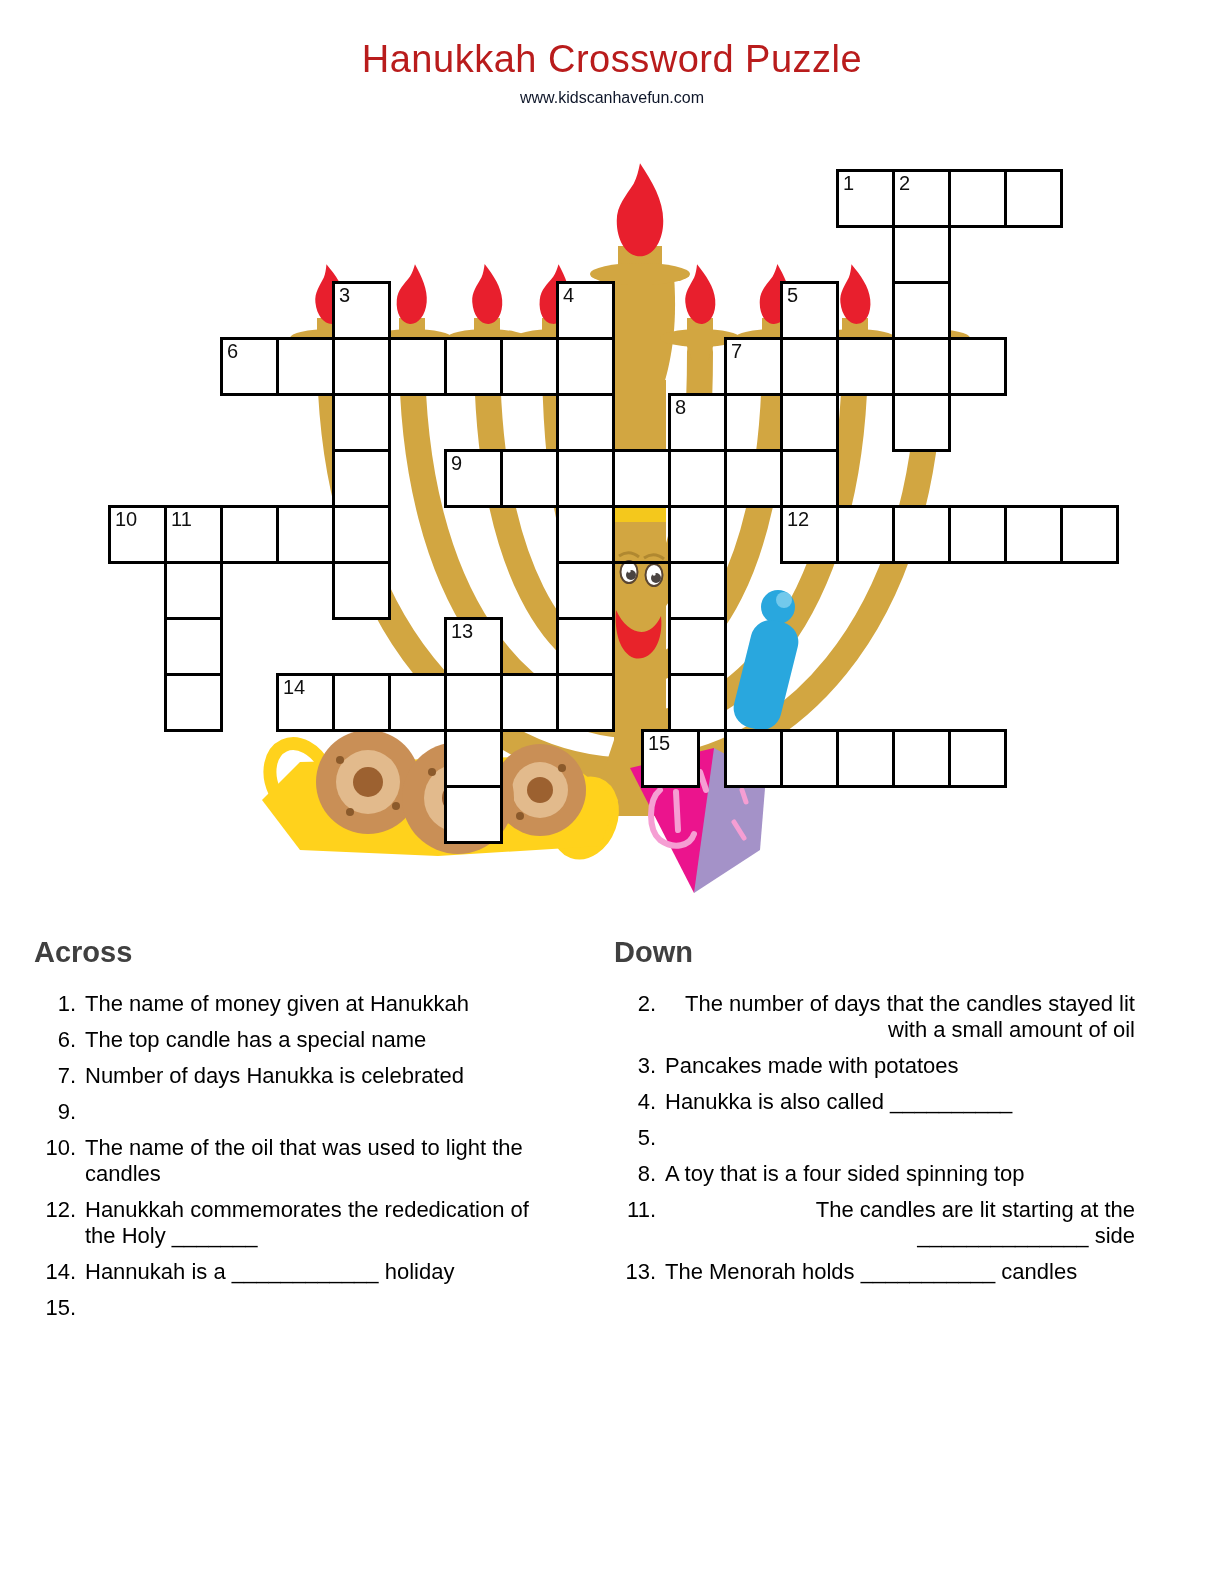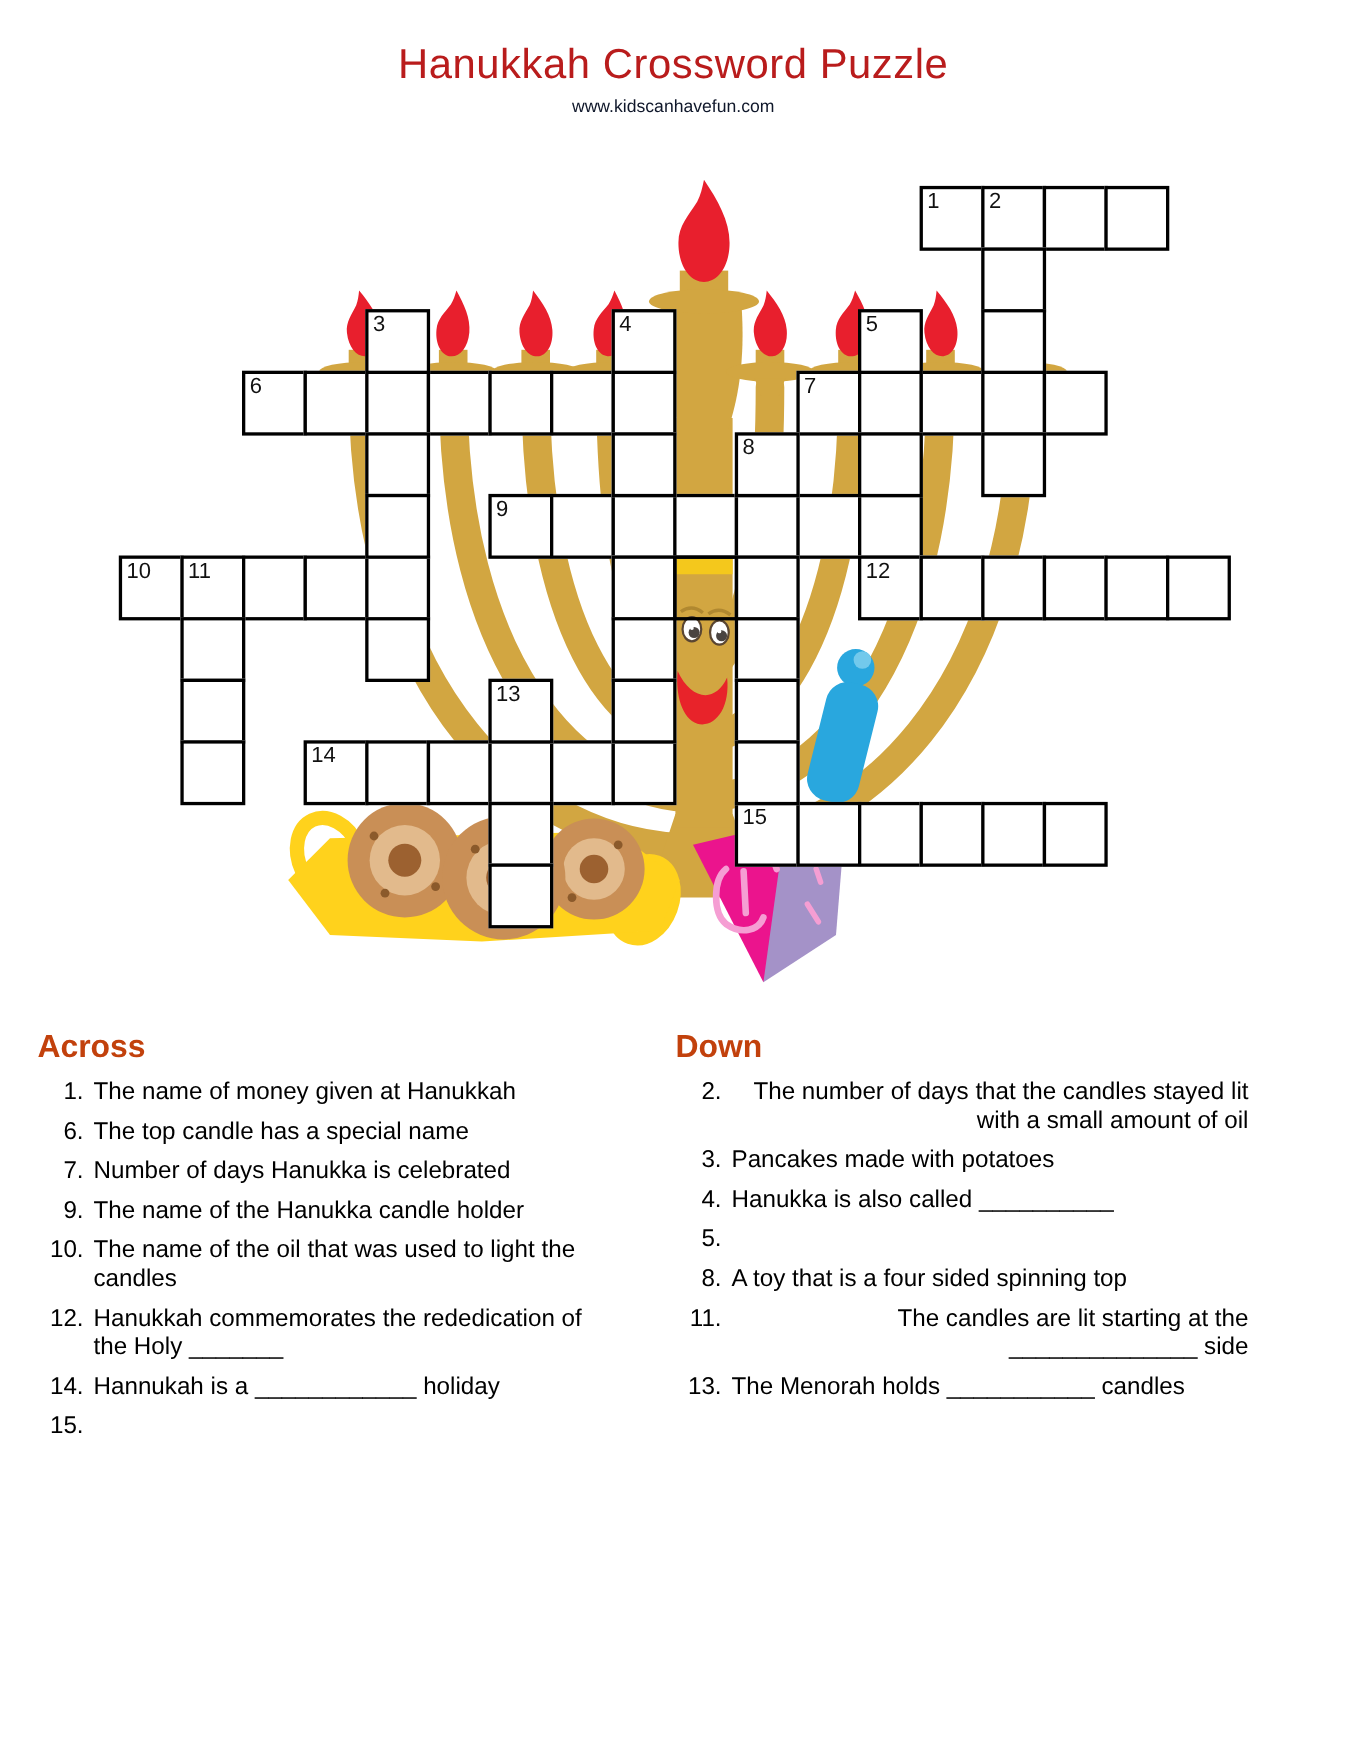--- a/index.html
+++ b/index.html
@@ -17,21 +17,21 @@
     position:absolute;width:59px;height:59px;box-sizing:border-box;
     border:3px solid var(--grid-line,#000);background:#ffffff;
   }
   .cell.ghost{background:transparent;}
   .cellnum{
     position:absolute;top:0px;left:4px;font-size:20px;line-height:22px;color:#111;
   }
   .clues{position:absolute;top:936px;z-index:3;}
   #across-sec{left:30px;width:566px;}
   #down-sec{left:610px;width:600px;}
-  .clues-header{font-size:29px;font-weight:bold;margin:0 0 10px 4px;color:#c2410c;}
+  .clues-header{font-size:29px;font-weight:bold;margin:0 0 22px 4px;color:#404040;}
   .clue{display:flex;margin-bottom:10px;align-items:flex-start;}
   .clue-num{width:46px;flex:0 0 46px;text-align:right;margin-right:9px;font-size:22px;line-height:26px;}
   .clue-text{font-size:22px;line-height:26px;}
   #across-sec .clue-text{max-width:460px;}
   #down-sec .clue-text{max-width:470px;text-align:right;}
 </style>
 </head>
 <body>
 
 <div class="title-wrap">
@@ -234,21 +234,21 @@
     <div class="cell" style="left: 1004px; top: 505px;"></div>
     <div class="cell" style="left: 1060px; top: 505px;"></div>
     <div class="cell" style="left: 276px; top: 673px;">
       <span class="cellnum">14</span>
     </div>
     <div class="cell" style="left: 332px; top: 673px;"></div>
     <div class="cell" style="left: 388px; top: 673px;"></div>
     <div class="cell" style="left: 444px; top: 673px;"></div>
     <div class="cell" style="left: 500px; top: 673px;"></div>
     <div class="cell" style="left: 556px; top: 673px;"></div>
-    <div class="cell" style="left: 668px; top: 729px;">
+    <div class="cell" style="left: 641px; top: 729px;">
       <span class="cellnum">15</span>
     </div>
     <div class="cell" style="left: 724px; top: 729px;"></div>
     <div class="cell" style="left: 780px; top: 729px;"></div>
     <div class="cell" style="left: 836px; top: 729px;"></div>
     <div class="cell" style="left: 892px; top: 729px;"></div>
     <div class="cell" style="left: 948px; top: 729px;"></div>
     <div class="cell" style="left: 892px; top: 225px;"></div>
     <div class="cell" style="left: 892px; top: 281px;"></div>
     <div class="cell" style="left: 892px; top: 393px;"></div>
@@ -297,21 +297,20 @@
       <div class="clue">
         <div class="clue-num">6.</div>
         <div class="clue-text">The top candle has a special name</div>
       </div>
       <div class="clue">
         <div class="clue-num">7.</div>
         <div class="clue-text">Number of days Hanukka is celebrated</div>
       </div>
       <div class="clue">
         <div class="clue-num">9.</div>
-        <div class="clue-text">The name of the Hanukka candle holder</div>
       </div>
       <div class="clue">
         <div class="clue-num">10.</div>
         <div class="clue-text">The name of the oil that was used to light the candles</div>
       </div>
       <div class="clue">
         <div class="clue-num">12.</div>
         <div class="clue-text">Hanukkah commemorates the rededication of the Holy _______</div>
       </div>
       <div class="clue">

